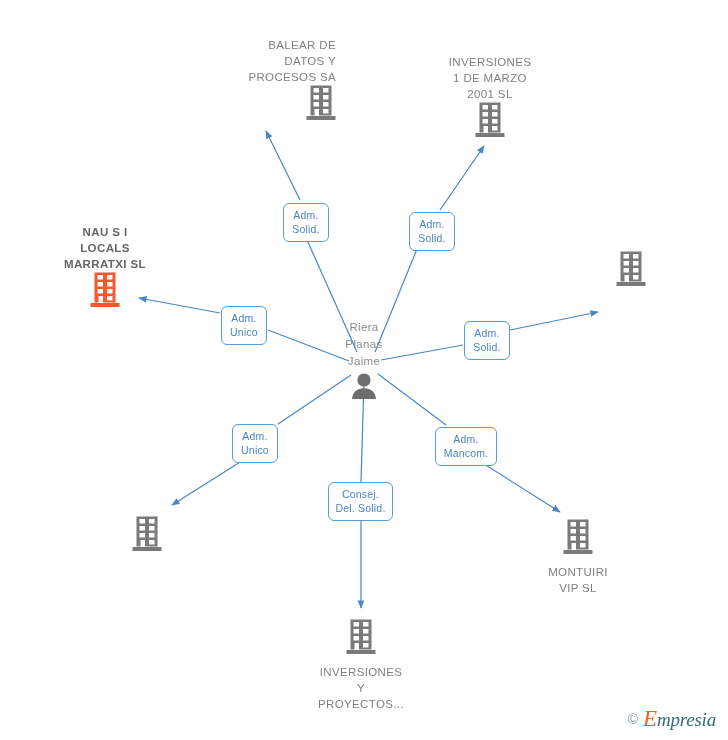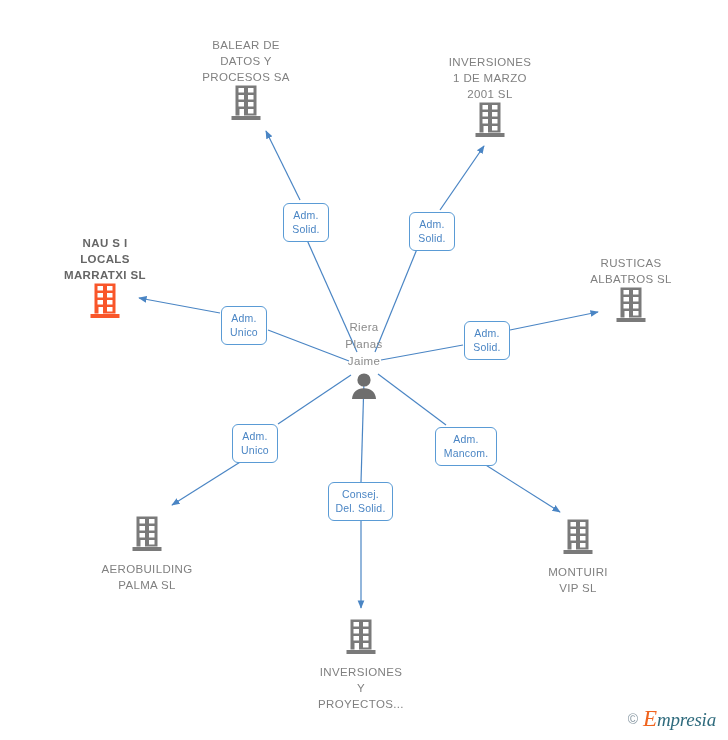--- a/index.html
+++ b/index.html
@@ -172,41 +172,41 @@
 
   <div class="rel" style="left:232px; top:424px; width:46px;">Adm.
 Unico</div>
 
   <div class="rel" style="left:328px; top:482px; width:65px;">Consej.
 Del. Solid.</div>
 
   <div class="rel" style="left:435px; top:427px; width:62px;">Adm.
 Mancom.</div>
 
-  <div class="node above" style="left:105px; top:231px;">
+  <div class="node above" style="left:105px; top:220px;">
     <div class="node-label focus">NAU S I
 LOCALS
 MARRATXI SL</div>
     <span class="node-icon">
       <svg width="30" height="36" viewBox="0 0 30 36" xmlns="http://www.w3.org/2000/svg">
         <rect x="4.5" y="0.5" width="21" height="30" fill="#f9562a"></rect>
         <rect x="7.5" y="3" width="5.5" height="4.5" fill="#ffffff"></rect>
         <rect x="17" y="3" width="5.5" height="4.5" fill="#ffffff"></rect>
         <rect x="7.5" y="10" width="5.5" height="4.5" fill="#ffffff"></rect>
         <rect x="17" y="10" width="5.5" height="4.5" fill="#ffffff"></rect>
         <rect x="7.5" y="17" width="5.5" height="4.5" fill="#ffffff"></rect>
         <rect x="17" y="17" width="5.5" height="4.5" fill="#ffffff"></rect>
         <rect x="8.5" y="24" width="4.5" height="7" fill="#ffffff"></rect>
         <rect x="17" y="24" width="5.5" height="4.5" fill="#ffffff"></rect>
         <rect x="0.5" y="31" width="29" height="4" fill="#f9562a"></rect>
       </svg>
     </span>
   </div>
 
-  <div class="node above" style="left:246px; top:33px;">
+  <div class="node above" style="left:261px; top:33px;text-align:right;">
     <div class="node-label">BALEAR DE
 DATOS Y
 PROCESOS SA</div>
     <span class="node-icon">
       <svg width="30" height="36" viewBox="0 0 30 36" xmlns="http://www.w3.org/2000/svg">
         <rect x="4.5" y="0.5" width="21" height="30" fill="#7a7a7a"></rect>
         <rect x="7.5" y="3" width="5.5" height="4.5" fill="#ffffff"></rect>
         <rect x="17" y="3" width="5.5" height="4.5" fill="#ffffff"></rect>
         <rect x="7.5" y="10" width="5.5" height="4.5" fill="#ffffff"></rect>
         <rect x="17" y="10" width="5.5" height="4.5" fill="#ffffff"></rect>
@@ -233,22 +233,20 @@
         <rect x="7.5" y="17" width="5.5" height="4.5" fill="#ffffff"></rect>
         <rect x="17" y="17" width="5.5" height="4.5" fill="#ffffff"></rect>
         <rect x="8.5" y="24" width="4.5" height="7" fill="#ffffff"></rect>
         <rect x="17" y="24" width="5.5" height="4.5" fill="#ffffff"></rect>
         <rect x="0.5" y="31" width="29" height="4" fill="#7a7a7a"></rect>
       </svg>
     </span>
   </div>
 
   <div class="node above" style="left:631px; top:251px;">
-    <div class="node-label">RUSTICAS
-ALBATROS SL</div>
     <span class="node-icon">
       <svg width="30" height="36" viewBox="0 0 30 36" xmlns="http://www.w3.org/2000/svg">
         <rect x="4.5" y="0.5" width="21" height="30" fill="#7a7a7a"></rect>
         <rect x="7.5" y="3" width="5.5" height="4.5" fill="#ffffff"></rect>
         <rect x="17" y="3" width="5.5" height="4.5" fill="#ffffff"></rect>
         <rect x="7.5" y="10" width="5.5" height="4.5" fill="#ffffff"></rect>
         <rect x="17" y="10" width="5.5" height="4.5" fill="#ffffff"></rect>
         <rect x="7.5" y="17" width="5.5" height="4.5" fill="#ffffff"></rect>
         <rect x="17" y="17" width="5.5" height="4.5" fill="#ffffff"></rect>
         <rect x="8.5" y="24" width="4.5" height="7" fill="#ffffff"></rect>
@@ -266,22 +264,20 @@
         <rect x="17" y="3" width="5.5" height="4.5" fill="#ffffff"></rect>
         <rect x="7.5" y="10" width="5.5" height="4.5" fill="#ffffff"></rect>
         <rect x="17" y="10" width="5.5" height="4.5" fill="#ffffff"></rect>
         <rect x="7.5" y="17" width="5.5" height="4.5" fill="#ffffff"></rect>
         <rect x="17" y="17" width="5.5" height="4.5" fill="#ffffff"></rect>
         <rect x="8.5" y="24" width="4.5" height="7" fill="#ffffff"></rect>
         <rect x="17" y="24" width="5.5" height="4.5" fill="#ffffff"></rect>
         <rect x="0.5" y="31" width="29" height="4" fill="#7a7a7a"></rect>
       </svg>
     </span>
-    <div class="node-label" style="margin-top:5px;">AEROBUILDING
-PALMA SL</div>
   </div>
 
   <div class="node below" style="left:361px; top:616px;">
     <span class="node-icon">
       <svg width="30" height="36" viewBox="0 0 30 36" xmlns="http://www.w3.org/2000/svg">
         <rect x="4.5" y="0.5" width="21" height="30" fill="#7a7a7a"></rect>
         <rect x="7.5" y="3" width="5.5" height="4.5" fill="#ffffff"></rect>
         <rect x="17" y="3" width="5.5" height="4.5" fill="#ffffff"></rect>
         <rect x="7.5" y="10" width="5.5" height="4.5" fill="#ffffff"></rect>
         <rect x="17" y="10" width="5.5" height="4.5" fill="#ffffff"></rect>

